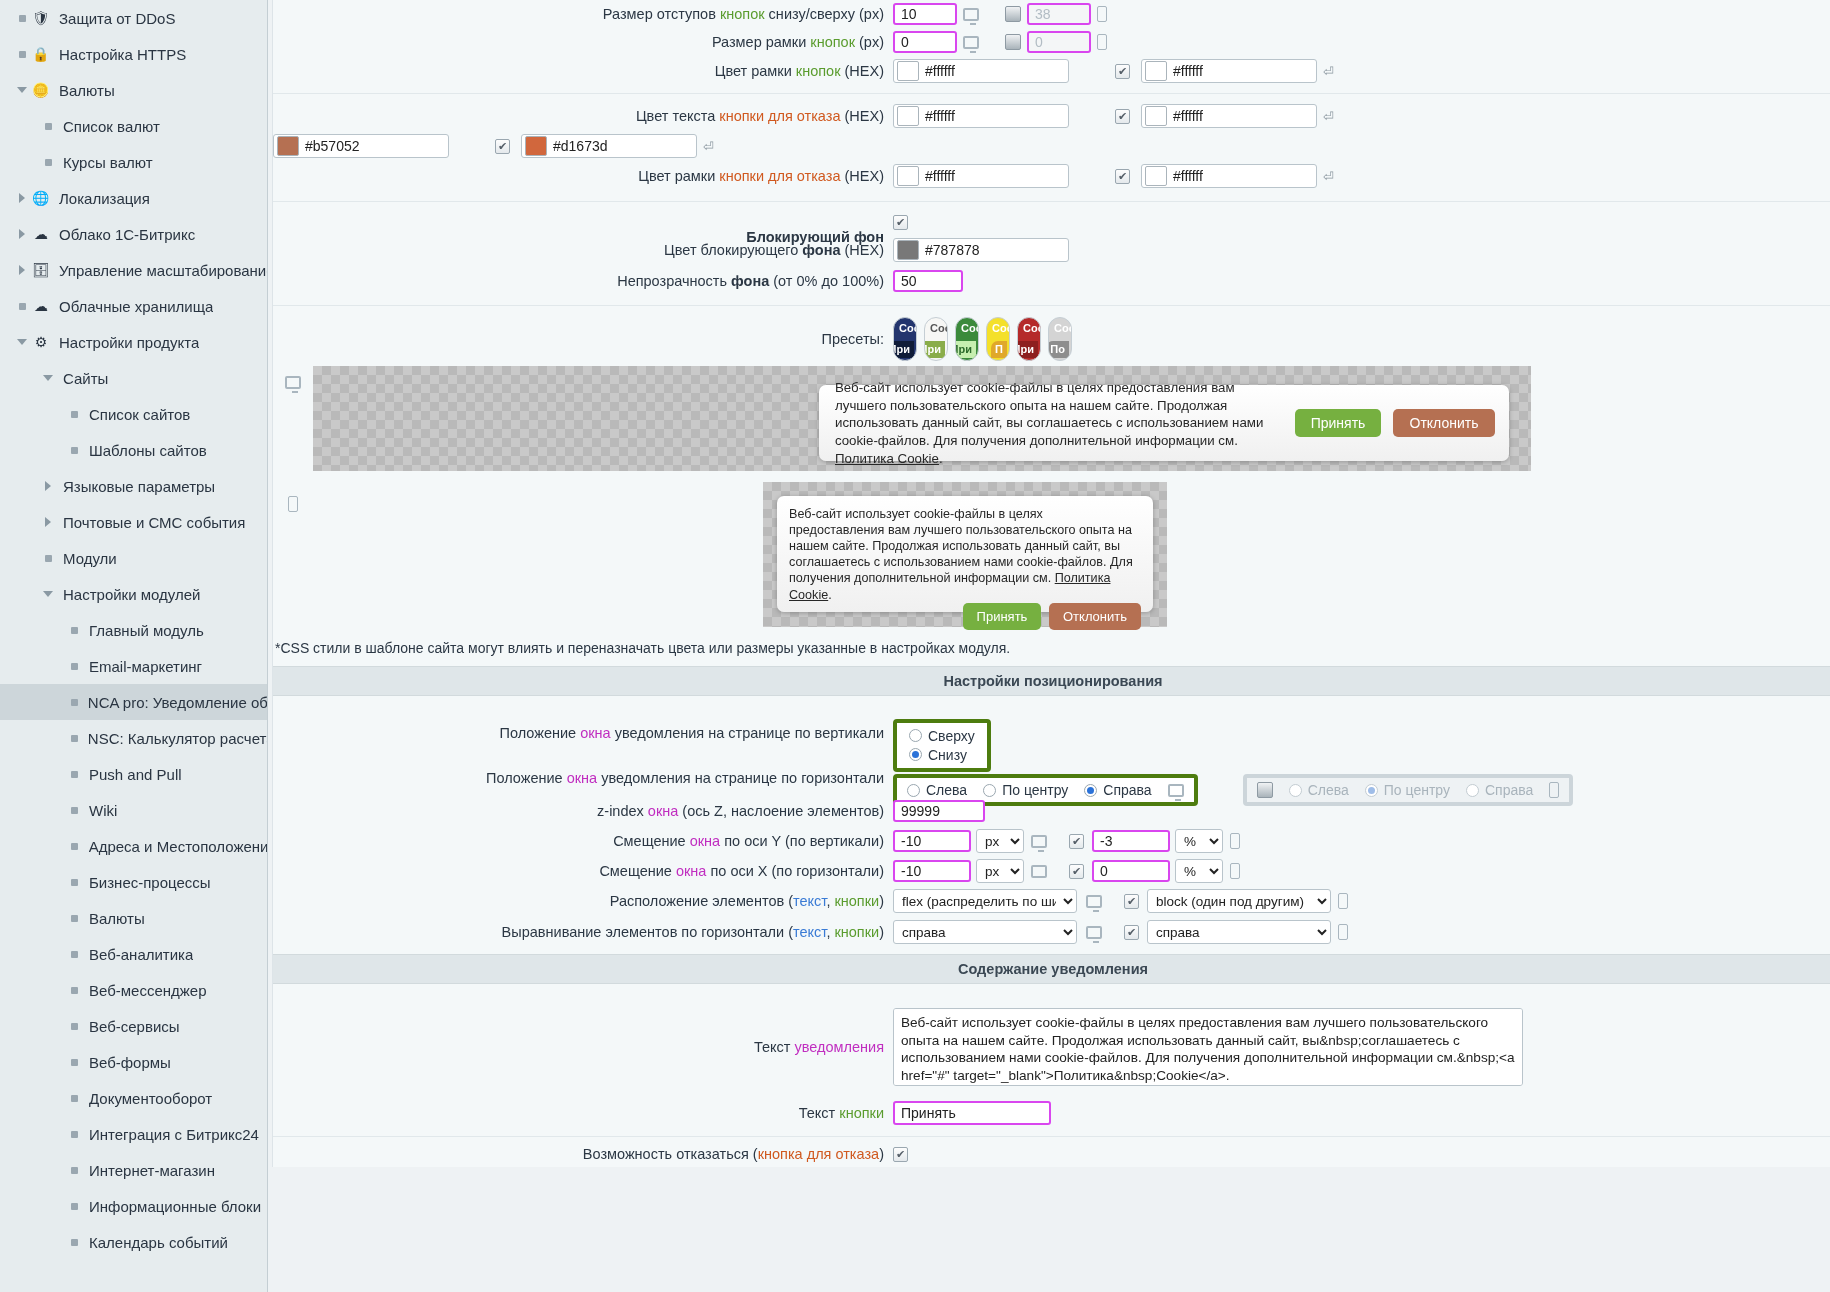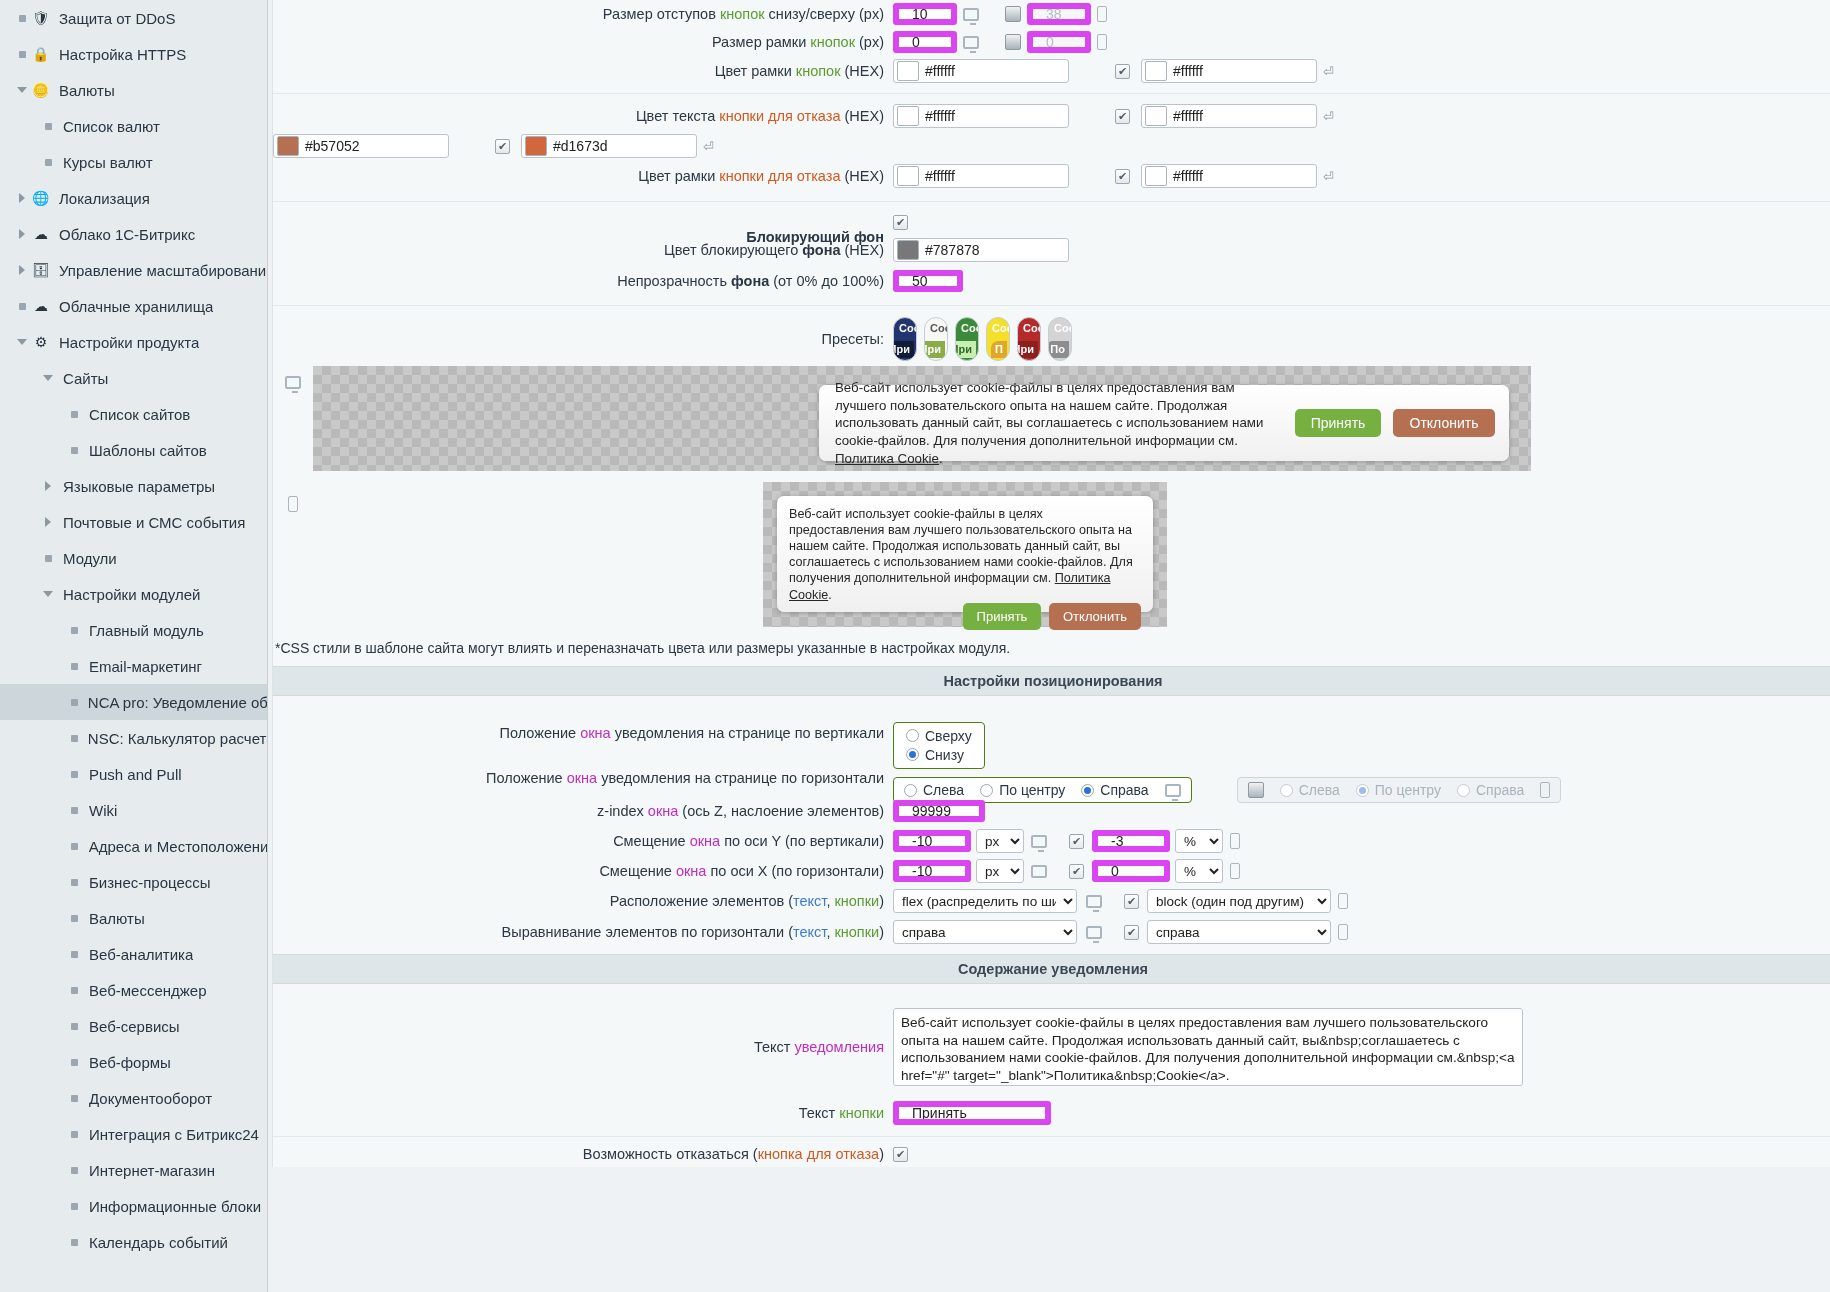--- a/index.html
+++ b/index.html
@@ -32,22 +32,22 @@
   #main { flex:1; height:1292px; background:#eef2f4; position:relative; overflow:hidden; }
   #form { position:absolute; left:4px; top:0; width:1562px; background:#f4f8f9;
           border-left:1px solid #dde4e8; border-right:1px solid #dde4e8; }
   .row { display:flex; align-items:center; height:28px; }
   .lcell { width:620px; min-width:620px; text-align:right; padding-right:9px;
            font-size:14.5px; color:#2b3744; white-space:nowrap; }
   .g { color:#5a9c2e; } .o { color:#d0591f; } .m { color:#c02ec0; } .b { color:#3a7bd5; }
   .bold { font-weight:bold;margin-top:29px; }
   .rcell { display:flex; align-items:center; gap:6px; }
 
-  input.ti { height:22px; border:6px solid #d946ef; border-radius:3px; background:#fff;
-    font-family:"Liberation Sans",sans-serif; font-size:14px; color:#222; padding:0 13px; }
+  input.ti { height:22px; border:2px solid #d946ef; border-radius:3px; background:#fff;
+    font-family:"Liberation Sans",sans-serif; font-size:14px; color:#222; padding:0 6px; }
   input.ti:disabled { background:#f4f6f7; color:#b2bcc4; }
   .w-num { width:64px; }
   .w-z   { width:92px; }
   .w-off { width:78px; }
 
   .hexbox { display:flex; align-items:center; width:176px; height:24px; border:1px solid #b9c4cb;
             border-radius:3px; background:#fff; overflow:hidden; }
   .hexbox .sw { width:22px; height:20px; margin:0 6px 0 3px; border:1px solid #aab4bb; border-radius:2px; }
   .hexbox .hx { font-size:14px; color:#222; }
 
@@ -80,21 +80,21 @@
             box-shadow:0 1px 5px rgba(0,0,0,.25); }
   .btnA { background:#76b040; color:#fff; border-radius:5px; font-size:14px;
           display:flex;align-items:center;justify-content:center; }
   .btnD { background:#b57052; color:#fff; border-radius:5px; font-size:14px;
           display:flex;align-items:center;justify-content:center; }
   .bnText { font-size:13.3px; line-height:1.33; color:#272727; }
   .bnText u { text-decoration:underline; }
 
   .note { font-size:14px; color:#2b3744; padding:6px 0 10px 2px; }
 
-  .radbox { border:1px solid #4d7c0f; border-radius:4px; background:#fff; display:inline-flex;
+  .radbox { border:4px solid #4d7c0f; border-radius:4px; background:#fff; display:inline-flex;
             align-items:center; padding:4px 10px; gap:16px;margin-top:24px; }
   .radbox.col { flex-direction:column; align-items:flex-start; gap:3px; padding:5px 12px; }
   .radbox.dis { background:#eef2f4; border-color:#ccd5da; color:#a7b2ba; }
   .rad { display:inline-flex; align-items:center; gap:6px; font-size:14px; color:#2b3744; white-space:nowrap; }
   .rad .dot { width:13px;height:13px;border:1px solid #9aa7b0;border-radius:50%;background:#fff;
               display:inline-flex;align-items:center;justify-content:center; }
   .rad .dot.on:after { content:""; width:7px;height:7px;border-radius:50%;background:#2b72d8; }
   .radbox.dis .rad { color:#a9b4bc; }
   .radbox.dis .dot { border-color:#c3ccd2; }
   .radbox.dis .dot.on:after { background:#9fbde8; }

